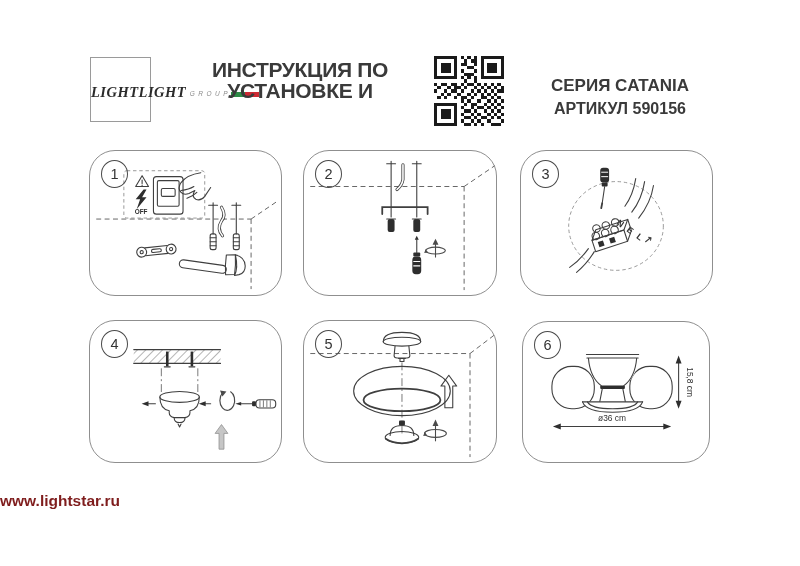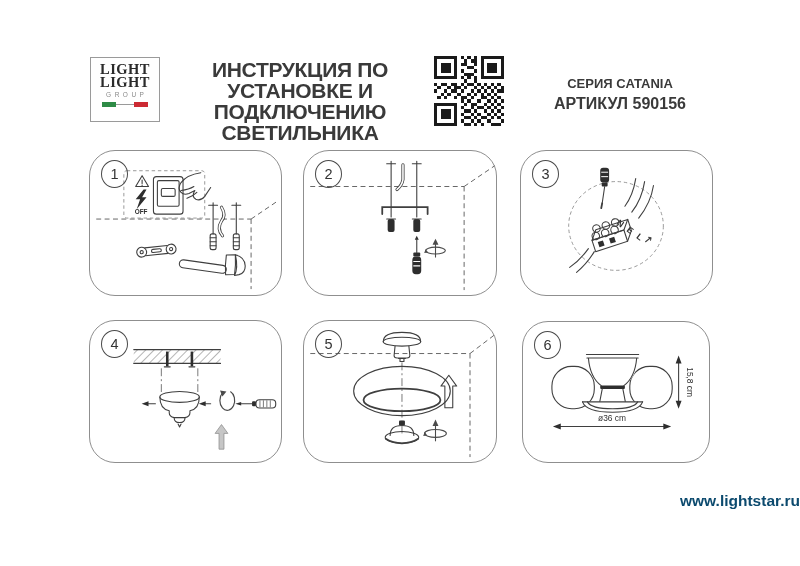--- a/index.html
+++ b/index.html
@@ -1,32 +1,32 @@
 <!DOCTYPE html>
 <html><head>
 <meta charset="utf-8">
 <style>
   html,body{margin:0;padding:0;background:#fff;}
   #sheet{position:relative;width:800px;height:566px;background:#fff;overflow:hidden;
          font-family:"Liberation Sans",sans-serif;color:#3a3a3a;}
   
-  .logo{position:absolute;left:90px;top:57px;width:70px;height:65px;border:1.5px solid #9a9a9a;
-        box-sizing:border-box;display:flex;flex-direction:column;align-items:center;padding-top:5px;}
+  .logo{position:absolute;left:90px;top:57px;width:61px;height:65px;border:1.5px solid #9a9a9a;
+        box-sizing:border-box;display:flex;align-items:center;padding-top:5px;font-style:italic;}
   .logo .l1{font-family:"Liberation Serif",serif;font-weight:700;font-size:14.5px;line-height:13px;
             letter-spacing:.5px;color:#2b2b2b;}
   .logo .l3{font-size:6.5px;letter-spacing:3.5px;color:#8a8a8a;margin-top:2px;text-indent:3.5px;}
   .flag{display:flex;width:46px;height:5px;margin-top:4px;}
   .flag .g{width:14px;background:#2e8b46;}
   .flag .w{flex:1;background:linear-gradient(to bottom,transparent 40%,#9a9a9a 40%,#9a9a9a 62%,transparent 62%);}
   .flag .r{width:14px;background:#cc2a33;}
   .title{position:absolute;left:158px;top:59px;width:284px;text-align:center;
          font-size:21px;font-weight:700;line-height:21px;letter-spacing:-.3px;color:#3a3a3a;}
   .qr{position:absolute;left:434px;top:56px;width:70px;height:70px;}
   .prodinfo{position:absolute;left:525px;top:76px;width:190px;text-align:center;}
-  .prodinfo .series{font-size:13px;font-weight:700;margin-bottom:4px;}
+  .prodinfo .series{font-size:17px;font-weight:700;margin-bottom:4px;}
   .prodinfo .article{font-size:16px;font-weight:700;}
   
   .panel{position:absolute;border:1.4px solid #8f8f8f;border-radius:26px;background:#fff;box-sizing:border-box;}
   .badge{position:absolute;left:11px;top:9px;width:25px;height:26px;border:1.2px solid #4a4a4a;
          border-radius:50%;display:flex;align-items:center;justify-content:center;
          font-size:14.5px;color:#333;}
   .art{position:absolute;left:0;top:0;width:100%;height:100%;}
   
   .ln{fill:none;stroke:#3f3f3f;stroke-width:1.1;stroke-linecap:round;stroke-linejoin:round;}
   .ln2{fill:none;stroke:#3f3f3f;stroke-width:1.8;stroke-linecap:round;}
@@ -36,42 +36,41 @@
   .cdot{fill:none;stroke:#555;stroke-width:.8;stroke-dasharray:8 3 2 3;}
   .wireo{fill:none;stroke:#3f3f3f;stroke-width:3.2;stroke-linecap:round;}
   .wirei{fill:none;stroke:#fff;stroke-width:1.6;stroke-linecap:round;}
   .rot{stroke:#4a4a4a;}
   .garrow{fill:#c6c6c6;stroke:#909090;stroke-width:.8;}
   .svgtxt{font-family:"Liberation Sans",sans-serif;fill:#333;}
   .t-off{font-size:6.5px;font-weight:700;fill:#2e2e2e;}
   .t-nel{font-size:9px;font-weight:600;}
   .t-dim{font-size:8.5px;}
   
-  .footer{position:absolute;left:0;right:0;top:492px;text-align:right;
-          font-size:15.5px;font-weight:700;color:#0c4a6e;}
+  .footer{position:absolute;left:0;right:0;top:492px;text-align:left;
+          font-size:15.5px;font-weight:700;color:#7f1d1d;}
 </style>
 </head>
 <body>
 
 <div id="sheet">
 
   <div class="logo">
     <div class="l1">LIGHT</div>
     <div class="l1">LIGHT</div>
     <div class="l3">GROUP</div>
     <div class="flag">
       <span class="g"></span>
         <span class="w"></span>
         <span class="r"></span>
     </div>
   </div>
 
   <div class="title">
     <div>ИНСТРУКЦИЯ ПО УСТАНОВКЕ И</div>
-    <div>ПОДКЛЮЧЕНИЮ СВЕТИЛЬНИКА</div>
   </div>
 
   <svg class="qr" viewBox="0 0 21 21" shape-rendering="crispEdges">
     <g fill="#1a1a1a">
       <rect x="0" y="0" width="7" height="7"></rect>
         <rect x="14" y="0" width="7" height="7"></rect>
         <rect x="0" y="14" width="7" height="7"></rect>
     </g>
     <g fill="#fff">
       <rect x="1" y="1" width="5" height="5"></rect>

